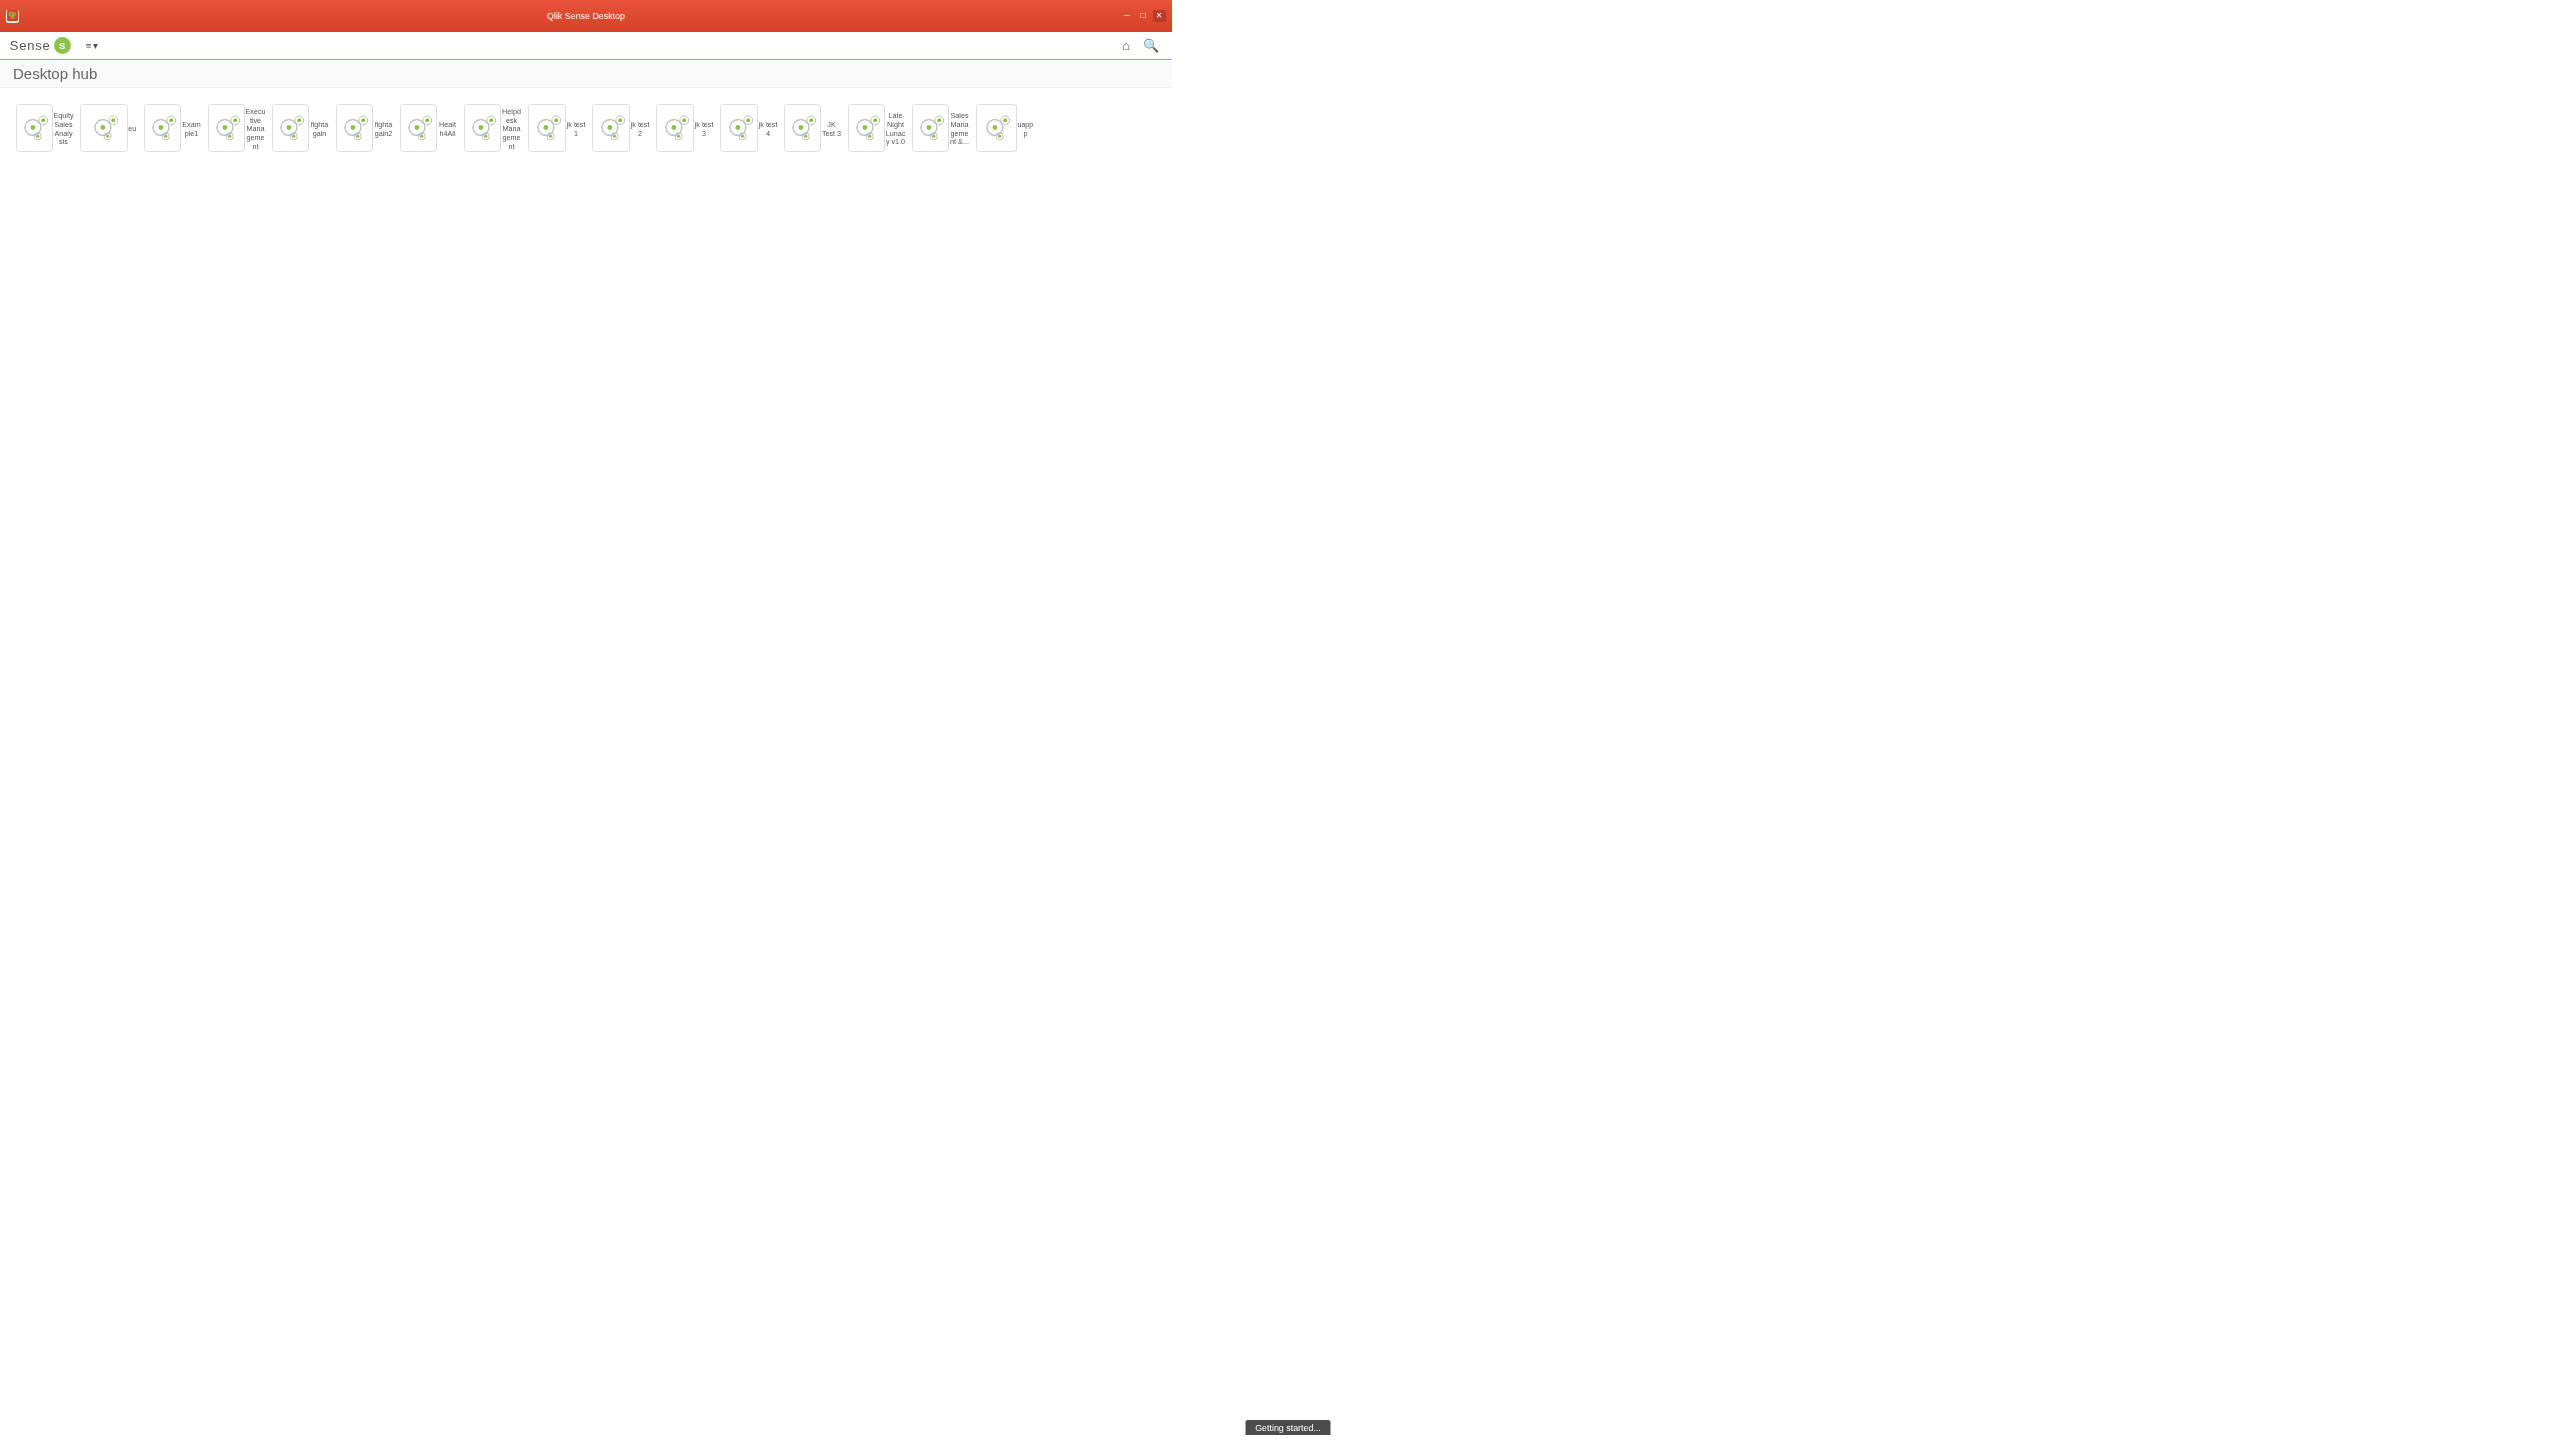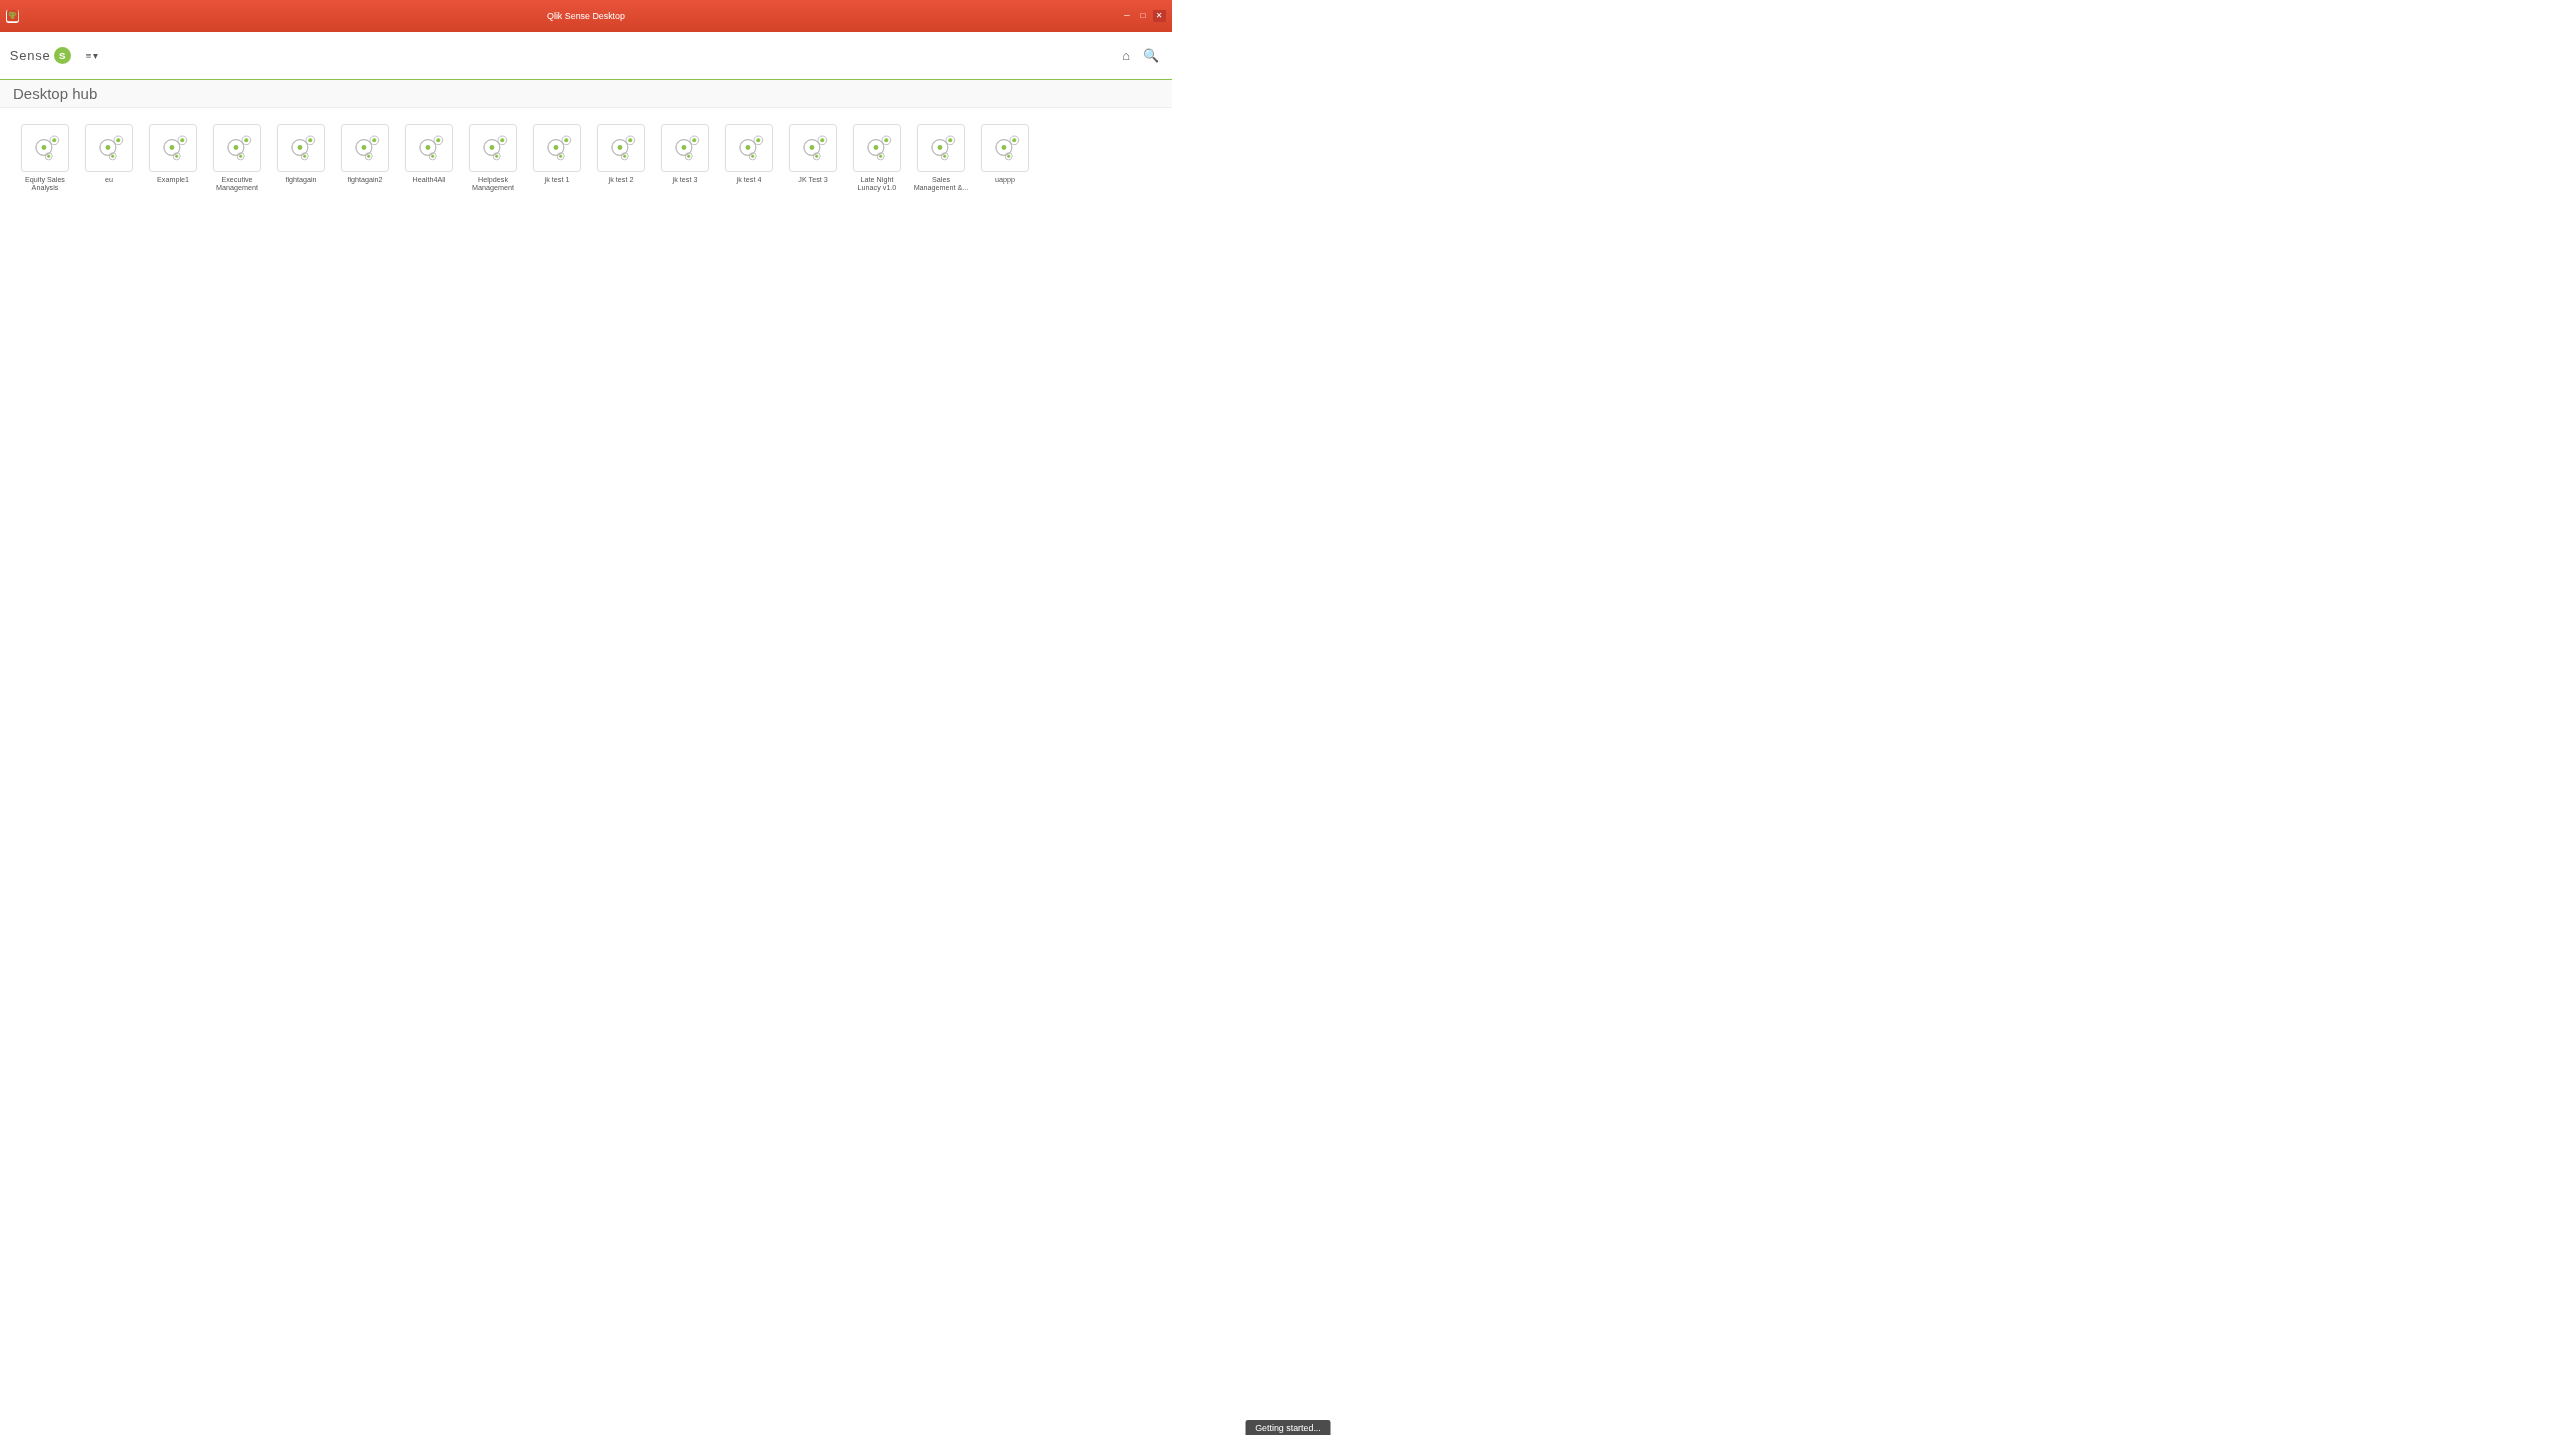--- a/index.html
+++ b/index.html
@@ -33,21 +33,21 @@
       width: 13px; height: 11.3px;
       border: none; cursor: pointer;
       font-size: 8px; display: flex; align-items: center; justify-content: center;
       color: #fff; background: transparent;
     }
     #titlebar .wc-close { background: #c0392b; }
 
     
     #toolbar {
       background: #fff;
-      height: 48px;
+      height: 28px;
       display: flex;
       align-items: center;
       padding: 0 9.7px;
       border-bottom: 1.6px solid #8bc34a;
       gap: 6.4px;
     }
     #toolbar .sense-logo {
       font-size: 13px; font-weight: 300; color: #555; letter-spacing: 0.8px;
       display: flex; align-items: center; gap: 3.2px;
     }
@@ -133,21 +133,21 @@
     
     #apps-grid {
       display: flex;
       flex-wrap: wrap;
       gap: 0px;
     }
 
     .app-tile {
       width: 64px;
       display: flex;
-      flex-direction: column;
+      flex-direction: row;
       align-items: center;
       padding: 6.4px 3.2px;
       cursor: pointer;
       border-radius: 1.6px;
     }
 
     .app-icon-wrap {
       width: 48px; height: 48px;
       border: 0.8px solid #ddd;
       border-radius: 3.2px;

